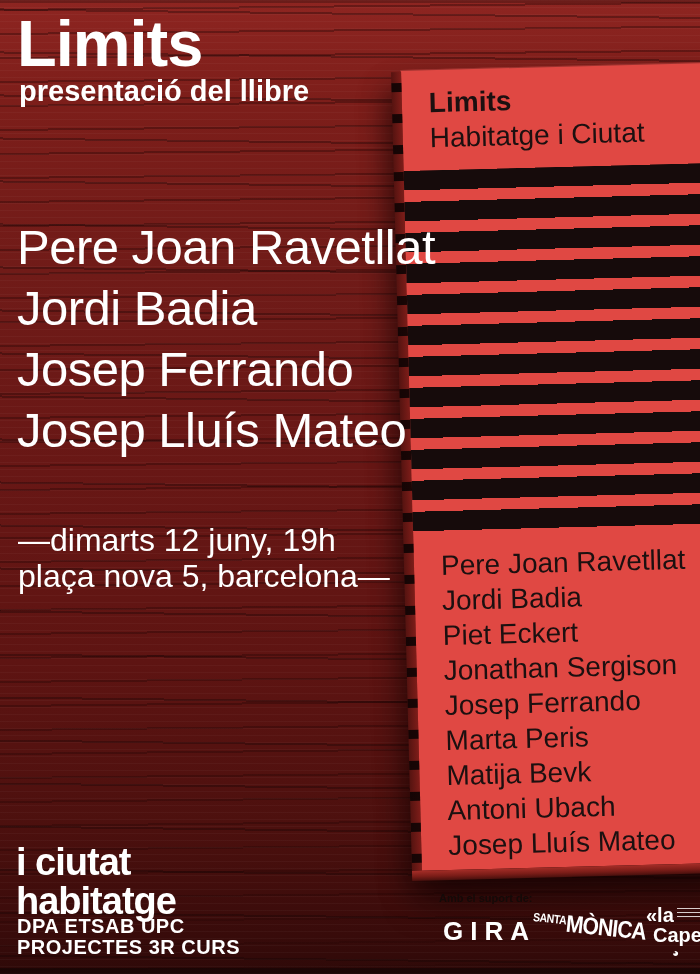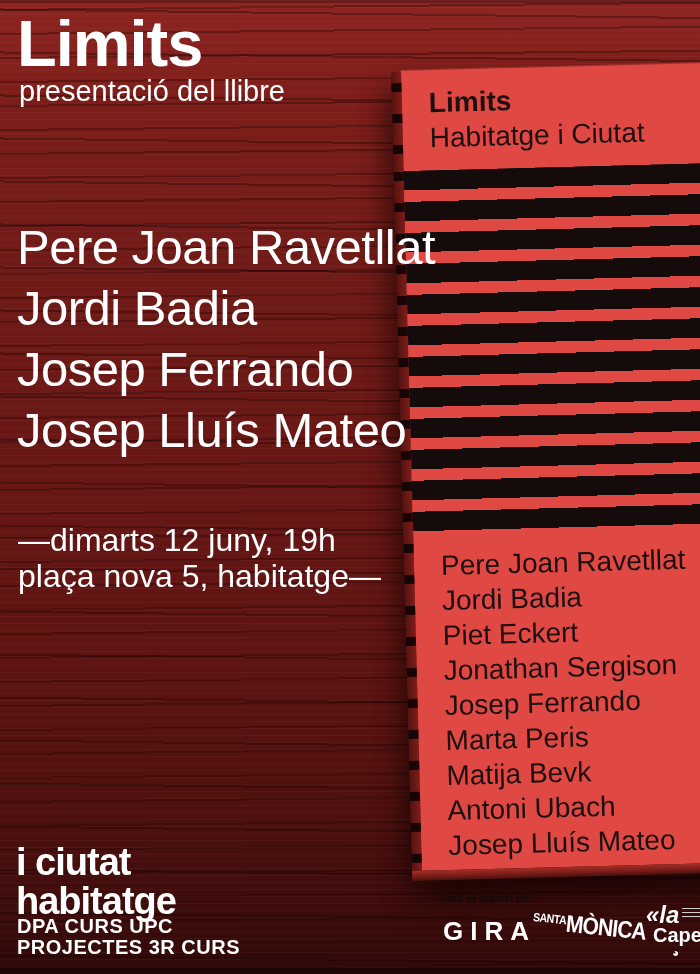--- a/index.html
+++ b/index.html
@@ -13,21 +13,21 @@
     background:repeating-linear-gradient(179.4deg,transparent 0 9px,rgba(40,6,5,.38) 9px 11px,transparent 11px 24px);}
   .grain2{position:absolute;inset:0;pointer-events:none;
     background:repeating-linear-gradient(180.7deg,transparent 0 17px,rgba(18,3,3,.33) 17px 19px,transparent 19px 43px),
                repeating-linear-gradient(180deg,rgba(255,255,255,.03) 0 1px,transparent 1px 7px);}
   .grain3{position:absolute;inset:0;pointer-events:none;
     background:linear-gradient(180deg,rgba(0,0,0,.25) 0 3px,transparent 3px 14px,transparent 14px),
                linear-gradient(0deg,rgba(0,0,0,.4) 0 6px,transparent 6px 30px);}
 
   
   .main-title{position:absolute;left:17px;top:10px;color:#fff;font-size:65px;font-weight:700;letter-spacing:-1px;line-height:68px;}
-  .main-subtitle{position:absolute;left:19px;top:74px;color:#fff;font-size:29px;font-weight:400;line-height:34px;}
+  .main-subtitle{position:absolute;left:19px;top:74px;color:#fff;font-size:29px;font-weight:700;line-height:34px;}
 
   
   .book{
     position:absolute;left:400px;top:70px;width:317px;height:800px;
     background:#e04843;transform:rotate(-1.5deg);transform-origin:0 0;
     border-top:1px solid rgba(0,0,0,.3);border-left:1px solid rgba(40,5,5,.45);
     box-shadow:-16px 20px 28px rgba(15,3,3,.45),0 28px 36px rgba(10,2,2,.55);
   }
   .book-spine{
     position:absolute;left:-10px;top:1px;width:10px;height:802px;
@@ -62,21 +62,21 @@
 
   
   .sponsors-label{position:absolute;left:439px;top:892px;color:#140a08;font-size:11px;font-weight:600;z-index:6;}
   .gira{position:absolute;left:443px;top:916px;color:#fff;font-size:26px;font-weight:700;letter-spacing:7px;z-index:6;}
   .santamonica{position:absolute;left:534px;top:908px;color:#fff;font-weight:700;z-index:6;
     transform:rotate(6deg) scaleX(.88);transform-origin:left top;display:flex;align-items:flex-start;white-space:nowrap;}
   .sm-small{font-size:12px;letter-spacing:-0.5px;margin-top:2px;}
   .sm-big{font-size:24px;letter-spacing:-1px;line-height:24px;}
   .lacapell{position:absolute;left:646px;top:905px;color:#fff;font-weight:700;z-index:6;}
   .lc-row{display:flex;align-items:flex-start;}
-  .lc-l1{font-size:24px;line-height:20px;font-style:italic;}
+  .lc-l1{font-size:20px;line-height:20px;}
   .lc-fineprint{width:24px;height:11px;margin:3px 0 0 3px;opacity:.8;
     background:repeating-linear-gradient(180deg,#fff 0 1.5px,transparent 1.5px 4px);}
   .lc-l2{font-size:20px;line-height:20px;margin-left:7px;}
   .lc-ball{font-size:12px;line-height:12px;margin:2px 0 0 26px;}
 </style>
 </head>
 <body>
 
 <div class="poster">
   <div class="grain1"></div>
@@ -109,29 +109,29 @@
 
   <div class="speakers">
     <div>Pere Joan Ravetllat</div>
     <div>Jordi Badia</div>
     <div>Josep Ferrando</div>
     <div>Josep Lluís Mateo</div>
   </div>
 
   <div class="event">
     <div>—dimarts 12 juny, 19h</div>
-    <div>plaça nova 5, habitatge—</div>
+    <div>plaça nova 5, barcelona—</div>
   </div>
 
   <div class="org-logo">
     <div>i ciutat</div>
     <div>habitatge</div>
   </div>
   <div class="org-lines">
-    <div>DPA CURS UPC</div>
+    <div>DPA ETSAB UPC</div>
     <div>PROJECTES 3R CURS</div>
   </div>
 
   <div class="sponsors-label">Amb el suport de:</div>
   <div class="gira">GIRA</div>
   <div class="santamonica">
     <span class="sm-small">SANTA</span>
     <span class="sm-big">MÒNICA</span>
   </div>
   <div class="lacapell">

